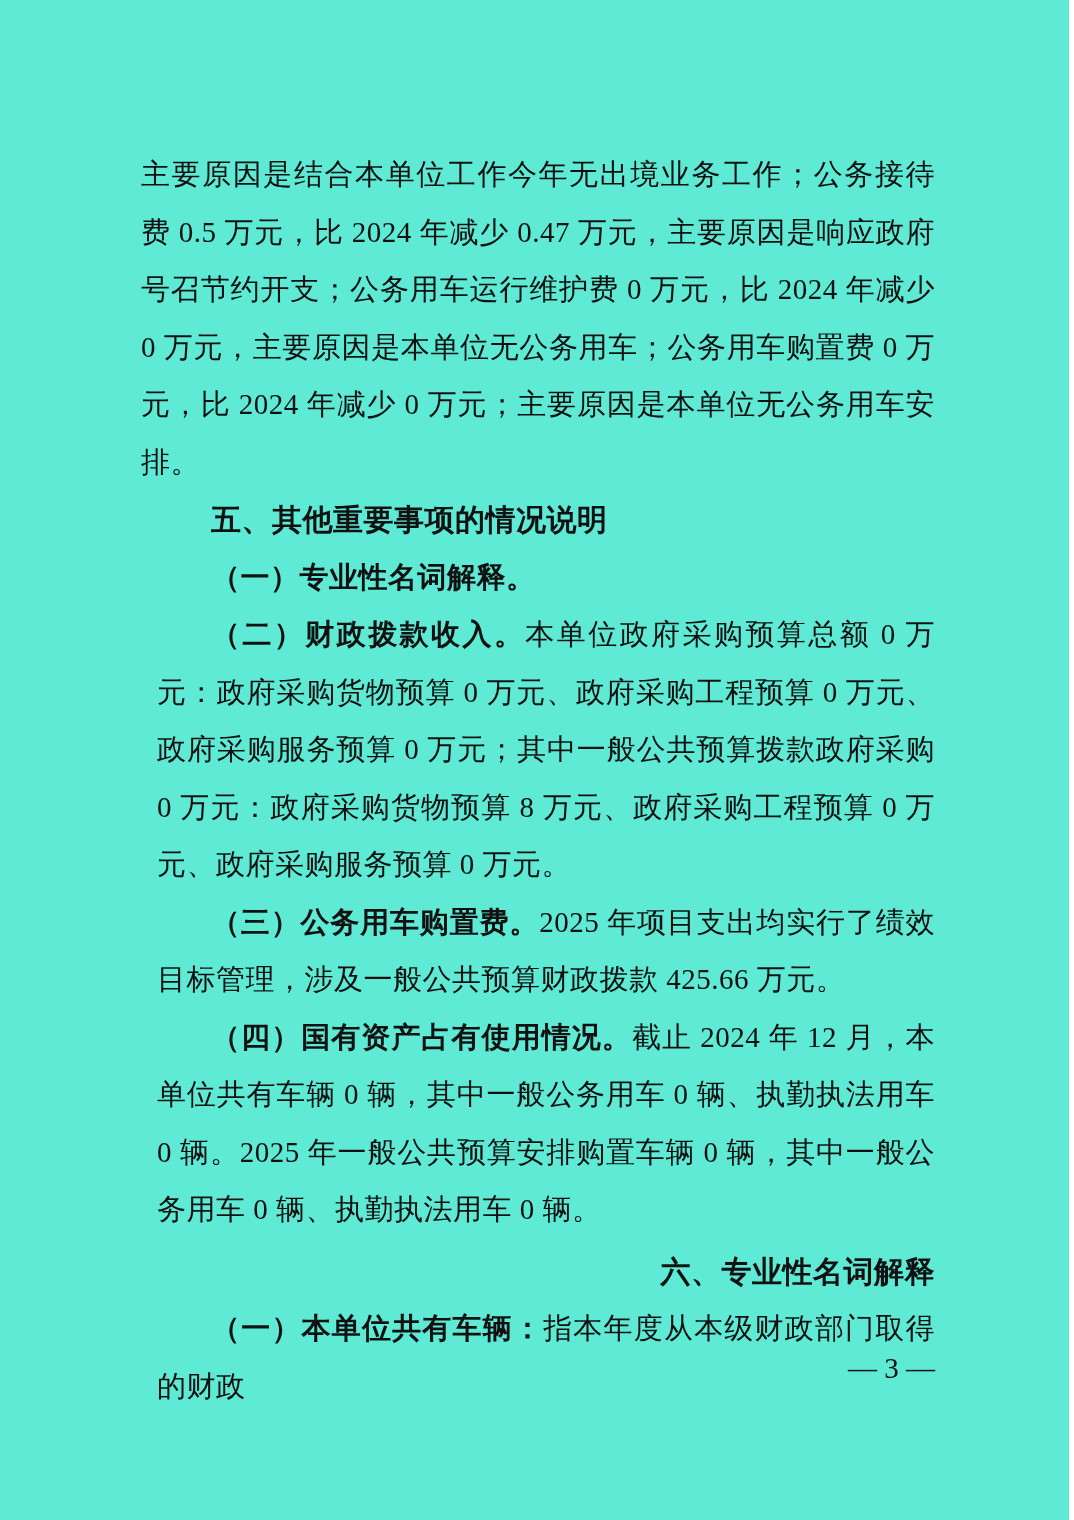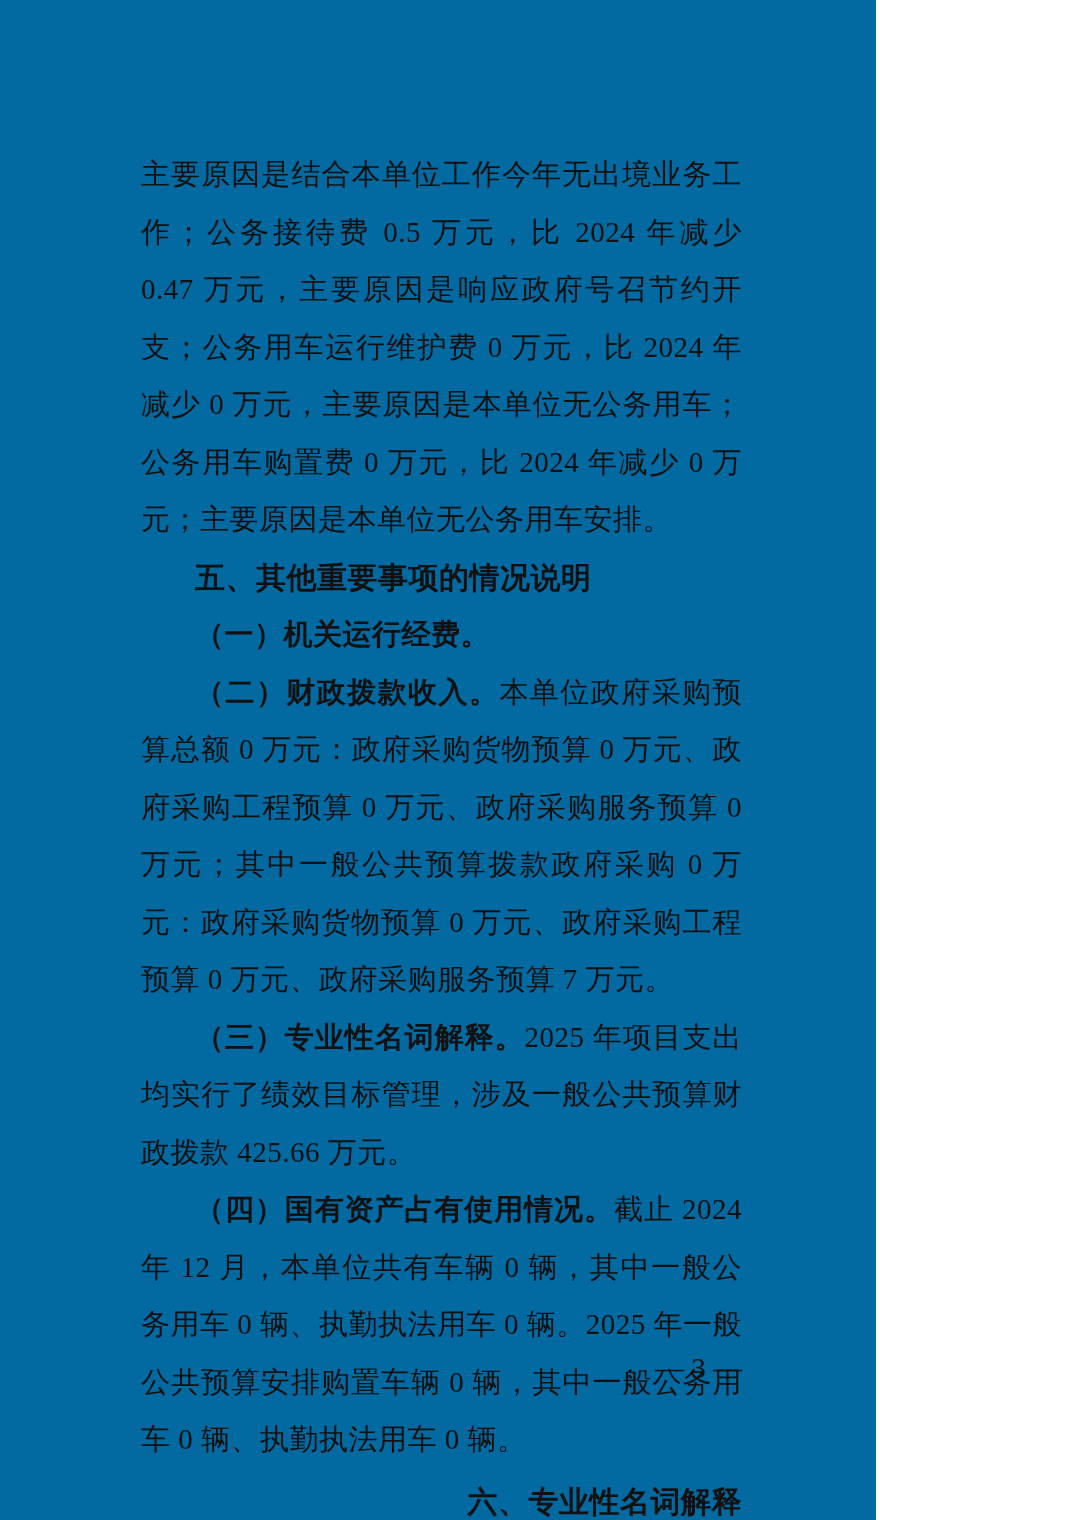--- a/index.html
+++ b/index.html
@@ -1,40 +1,40 @@
 <!DOCTYPE html>
 <html><head>
 <meta charset="utf-8">
 <style>
   html, body { margin: 0; padding: 0; background: #ffffff; }
   .page {
     position: relative;
-    width: 876px;
+    width: 1069px;
     height: 1520px;
-    background: #0369a1;
+    background: #5eead4;
     overflow: hidden;
     font-family: "Liberation Serif", "DejaVu Serif", serif;
     color: #111111;
     text-decoration: underline;
   }
   .content {
     position: absolute;
     left: 141px;
     right: 134px;
     top: 146px;
   }
   .line {
     margin: 0;
     font-size: 29px;
     line-height: 57.5px;
     text-align: justify;
     text-justify: inter-ideograph;
     letter-spacing: 0.5px;
   }
-  .indent { text-indent: 54px; }
+  .indent { text-indent: 54px; margin-left: 16px; }
   .heading {
     font-family: "Liberation Sans", "DejaVu Sans", sans-serif;
     font-weight: 700;
     font-size: 30px;
     text-align: left;
   }
   .label { font-weight: 700; }
   .page-number {
     position: absolute;
     top: 1348px;
@@ -48,26 +48,26 @@
 </head>
 <body>
 
 <div class="page">
   <div class="content">
 
     <p class="line"><span>主要原因是结合本单位工作今年无出境业务工作；公务接待费 0.5 万元，比 2024 年减少 0.47 万元，主要原因是响应政府号召节约开支；公务用车运行维护费 0 万元，比 2024 年减少 0 万元，主要原因是本单位无公务用车；公务用车购置费 0 万元，比 2024 年减少 0 万元；主要原因是本单位无公务用车安排。</span></p>
 
     <p class="line heading indent">五、其他重要事项的情况说明</p>
 
-    <p class="line indent"><span class="label">（一）机关运行经费。</span></p>
+    <p class="line indent"><span class="label">（一）专业性名词解释。</span></p>
 
 
-    <p class="line indent"><span class="label">（二）财政拨款收入。</span><span>本单位政府采购预算总额 0 万元：政府采购货物预算 0 万元、政府采购工程预算 0 万元、政府采购服务预算 0 万元；其中一般公共预算拨款政府采购 0 万元：政府采购货物预算 0 万元、政府采购工程预算 0 万元、政府采购服务预算 7 万元。</span></p>
+    <p class="line indent"><span class="label">（二）财政拨款收入。</span><span>本单位政府采购预算总额 0 万元：政府采购货物预算 0 万元、政府采购工程预算 0 万元、政府采购服务预算 0 万元；其中一般公共预算拨款政府采购 0 万元：政府采购货物预算 8 万元、政府采购工程预算 0 万元、政府采购服务预算 0 万元。</span></p>
 
-    <p class="line indent"><span class="label">（三）专业性名词解释。</span><span>2025 年项目支出均实行了绩效目标管理，涉及一般公共预算财政拨款 425.66 万元。</span></p>
+    <p class="line indent"><span class="label">（三）公务用车购置费。</span><span>2025 年项目支出均实行了绩效目标管理，涉及一般公共预算财政拨款 425.66 万元。</span></p>
 
     <p class="line indent"><span class="label">（四）国有资产占有使用情况。</span><span>截止 2024 年 12 月，本单位共有车辆 0 辆，其中一般公务用车 0 辆、执勤执法用车 0 辆。2025 年一般公共预算安排购置车辆 0 辆，其中一般公务用车 0 辆、执勤执法用车 0 辆。</span></p>
 
     <p class="line heading indent" style="margin-top:4px;text-align:right;">六、专业性名词解释</p>
 
     <p class="line indent"><span class="label">（一）本单位共有车辆：</span><span>指本年度从本级财政部门取得的财政</span></p>
 
   </div>
 
   <div class="page-number">— 3 —</div>

